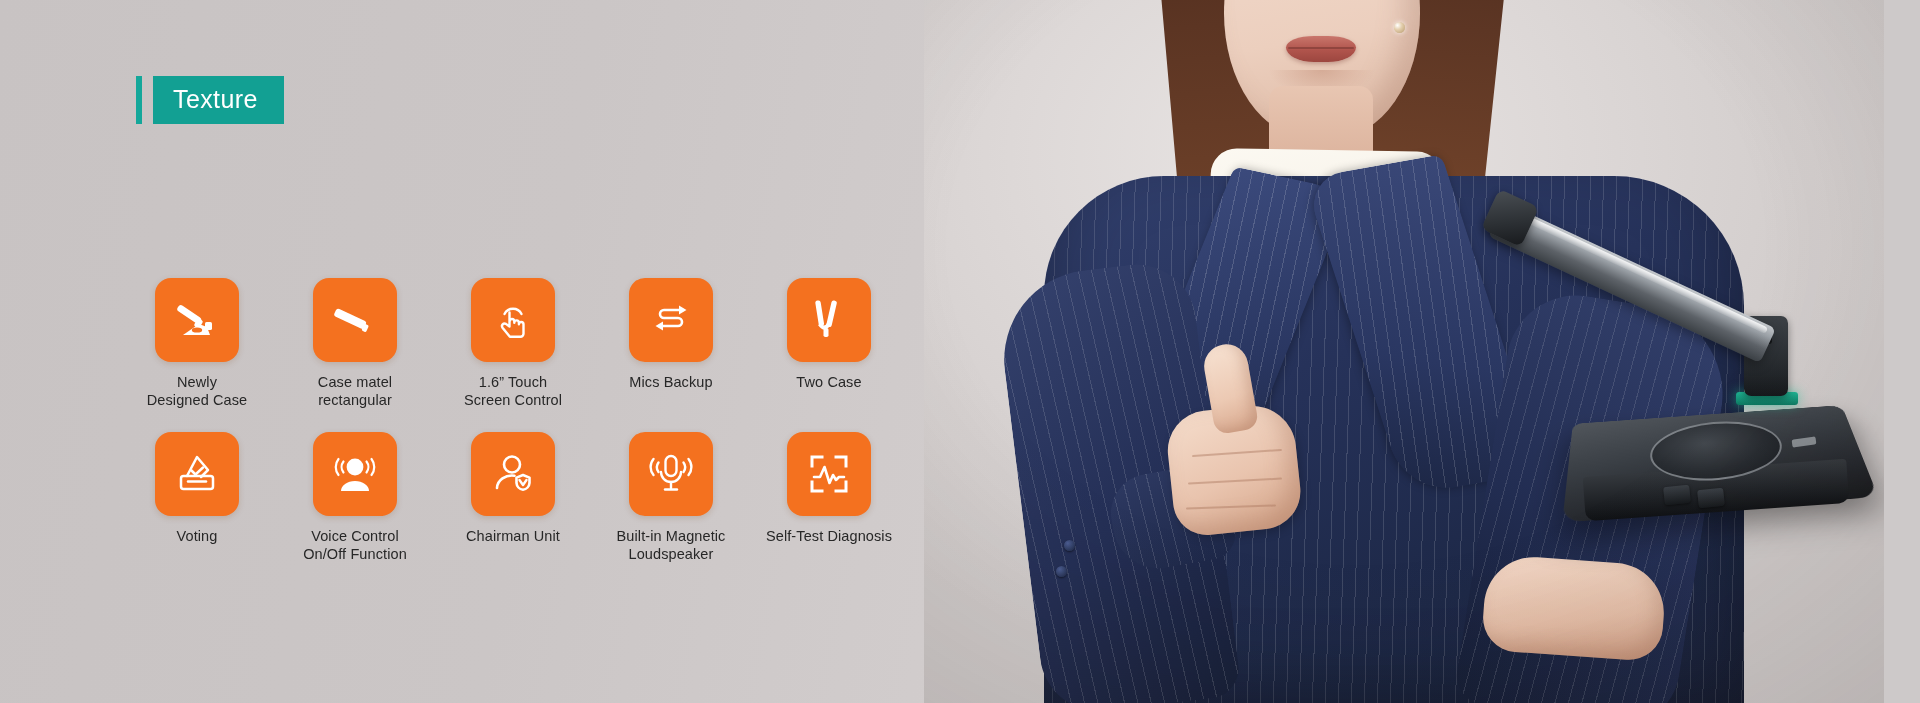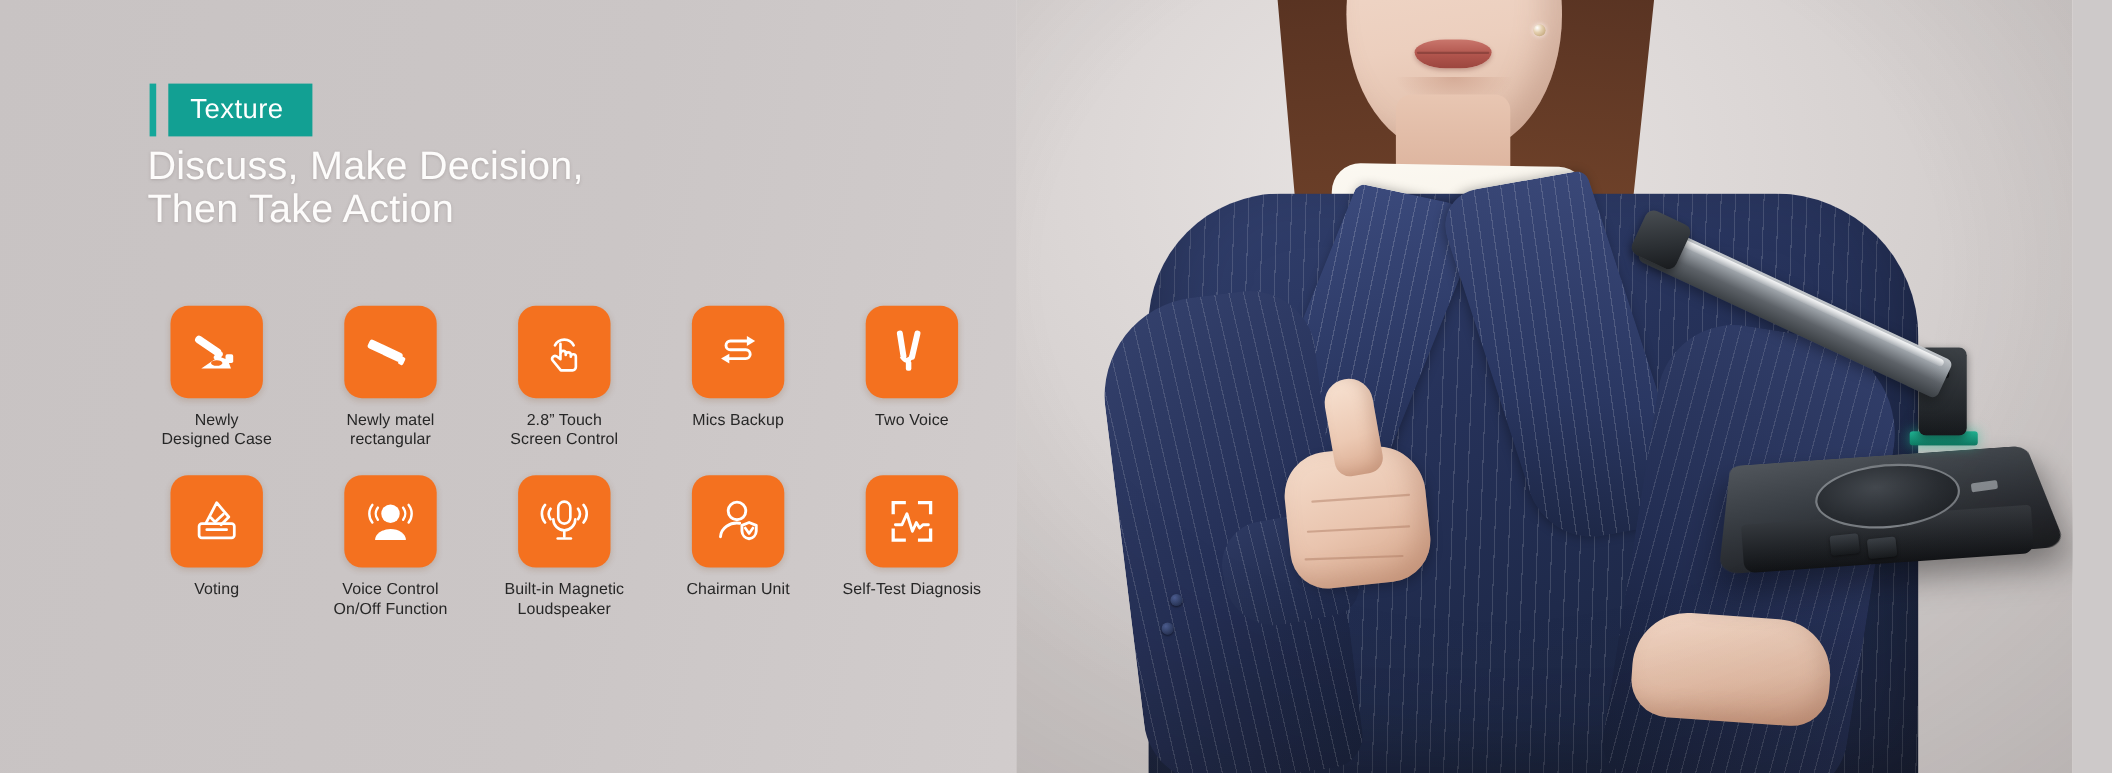--- a/index.html
+++ b/index.html
@@ -426,24 +426,20 @@
   <div class="content">
 
     <div class="badge-row">
       <div class="badge-bar"></div>
       <div class="badge-gap"></div>
       <div class="badge-box">
         <span>Texture</span>
       </div>
     </div>
 
-    <h1 class="headline">
-      <span class="l1">Discuss, Make Decision,</span>
-      <span class="l2">Then Take Action</span>
-    </h1>
 
 
     <div class="features">
 
       <div class="feature-row row-1">
 
         <div class="feature">
           <div class="tile">
             <span>
               <svg width="46" height="46" viewBox="0 0 46 46">
@@ -465,36 +461,36 @@
           <div class="tile">
             <span>
               <svg width="46" height="46" viewBox="0 0 46 46">
                 <g fill="#fff">
                   <rect x="5" y="11" width="33" height="8.5" rx="2.6" transform="rotate(25 5 11)"></rect>
                   <rect x="32.5" y="26.5" width="5" height="7.5" rx="1.6" transform="rotate(25 32.5 26.5)"></rect>
                 </g>
               </svg>
             </span>
           </div>
-          <div class="feature-label">Newly matel
+          <div class="feature-label">Case matel
 rectangular</div>
         </div>
 
         <div class="feature">
           <div class="tile">
             <span>
               <svg width="46" height="46" viewBox="0 0 46 46">
                 <g fill="none" stroke="#fff" stroke-width="2.4" stroke-linecap="round" stroke-linejoin="round">
                   <path d="M14.5 17 A9.5 9.5 0 0 1 31.5 17"></path>
                   <path d="M19.5 15.5 v14 l-3.6 -2.6 a2.6 2.6 0 0 0 -3.4 3.8 l7.4 9 h10.6 a3 3 0 0 0 3 -3 v-9.4 a2.3 2.3 0 0 0 -4.6 0 v-1.6 a2.3 2.3 0 0 0 -4.6 0 v-1.4 a2.3 2.3 0 0 0 -4.6 0"></path>
                 </g>
               </svg>
             </span>
           </div>
-          <div class="feature-label">2.8” Touch
+          <div class="feature-label">1.6” Touch
 Screen Control</div>
         </div>
 
         <div class="feature">
           <div class="tile">
             <span>
               <svg width="46" height="46" viewBox="0 0 46 46">
                 <g fill="none" stroke="#fff" stroke-width="2.6" stroke-linecap="square" stroke-linejoin="miter">
                   <path d="M34 13 H16 a4 4 0 0 0 0 8 H30 a4 4 0 0 1 0 8 H12"></path>
                 </g>
@@ -512,21 +508,21 @@
               <svg width="46" height="46" viewBox="0 0 46 46">
                 <g fill="#fff">
                   <rect x="9" y="4" width="5.4" height="26" rx="2.4" transform="rotate(-9 9 4)"></rect>
                   <rect x="26" y="3" width="5.4" height="27" rx="2.4" transform="rotate(13 26 3)"></rect>
                   <path d="M12 28 q7 10 13 -1 l-3.4 -1.8 q-3.4 6 -6.4 1.2 Z"></path>
                   <rect x="17.5" y="31" width="5" height="9" rx="1.8"></rect>
                 </g>
               </svg>
             </span>
           </div>
-          <div class="feature-label">Two Voice</div>
+          <div class="feature-label">Two Case</div>
         </div>
 
       </div>
 
       <div class="feature-row row-2">
 
         <div class="feature">
           <div class="tile">
             <span>
               <svg width="46" height="46" viewBox="0 0 46 46">
@@ -552,20 +548,36 @@
                   <path d="M11.5 10.5 a9 9 0 0 0 0 11"></path>
                   <path d="M6.5 8 a13 13 0 0 0 0 16"></path>
                   <path d="M34.5 10.5 a9 9 0 0 1 0 11"></path>
                   <path d="M39.5 8 a13 13 0 0 1 0 16"></path>
                 </g>
               </svg>
             </span>
           </div>
           <div class="feature-label">Voice Control
 On/Off Function</div>
+        </div>
+
+        <div class="feature">
+          <div class="tile">
+            <span>
+              <svg width="46" height="46" viewBox="0 0 46 46">
+                <g fill="none" stroke="#fff" stroke-width="2.6" stroke-linecap="round" stroke-linejoin="round">
+                  <circle cx="22" cy="13.5" r="8"></circle>
+                  <path d="M7 37 a15 13 0 0 1 17.5 -12.3"></path>
+                  <path d="M33 24 l6.5 2.6 v5.2 a7.5 7.5 0 0 1 -6.5 7 a7.5 7.5 0 0 1 -6.5 -7 v-5.2 Z"></path>
+                </g>
+                <path d="M29.5 29 l3.5 5 l3.5 -5" fill="none" stroke="#fff" stroke-width="2.4" stroke-linecap="round" stroke-linejoin="round"></path>
+              </svg>
+            </span>
+          </div>
+          <div class="feature-label">Chairman Unit</div>
         </div>
 
         <div class="feature">
           <div class="tile">
             <span>
               <svg width="46" height="46" viewBox="0 0 46 46">
                 <g fill="none" stroke="#fff" stroke-width="2.4" stroke-linecap="round" stroke-linejoin="round">
                   <rect x="17.5" y="5" width="11" height="20" rx="5.5"></rect>
                   <path d="M13 21 a10 10 0 0 0 20 0"></path>
                   <path d="M23 31 v6"></path>
@@ -579,36 +591,20 @@
             </span>
           </div>
           <div class="feature-label">Built-in Magnetic
 Loudspeaker</div>
         </div>
 
         <div class="feature">
           <div class="tile">
             <span>
               <svg width="46" height="46" viewBox="0 0 46 46">
-                <g fill="none" stroke="#fff" stroke-width="2.6" stroke-linecap="round" stroke-linejoin="round">
-                  <circle cx="22" cy="13.5" r="8"></circle>
-                  <path d="M7 37 a15 13 0 0 1 17.5 -12.3"></path>
-                  <path d="M33 24 l6.5 2.6 v5.2 a7.5 7.5 0 0 1 -6.5 7 a7.5 7.5 0 0 1 -6.5 -7 v-5.2 Z"></path>
-                </g>
-                <path d="M29.5 29 l3.5 5 l3.5 -5" fill="none" stroke="#fff" stroke-width="2.4" stroke-linecap="round" stroke-linejoin="round"></path>
-              </svg>
-            </span>
-          </div>
-          <div class="feature-label">Chairman Unit</div>
-        </div>
-
-        <div class="feature">
-          <div class="tile">
-            <span>
-              <svg width="46" height="46" viewBox="0 0 46 46">
                 <g fill="none" stroke="#fff" stroke-width="3" stroke-linecap="square" stroke-linejoin="miter">
                   <path d="M6 15 V6 H16"></path>
                   <path d="M30 6 H40 V15"></path>
                   <path d="M40 31 V40 H30"></path>
                   <path d="M16 40 H6 V31"></path>
                 </g>
                 <path d="M8 26 h6 l4.5 -10 l5 16 l3.5 -8 l3 5 l3 -3 h5" fill="none" stroke="#fff" stroke-width="2.6" stroke-linecap="round" stroke-linejoin="round"></path>
               </svg>
             </span>
           </div>

